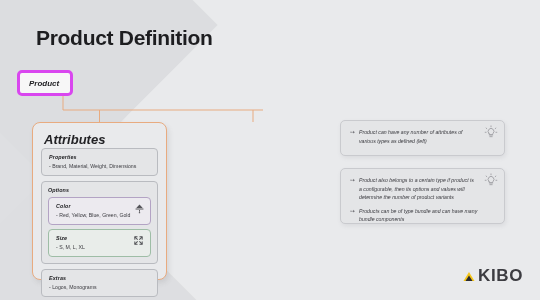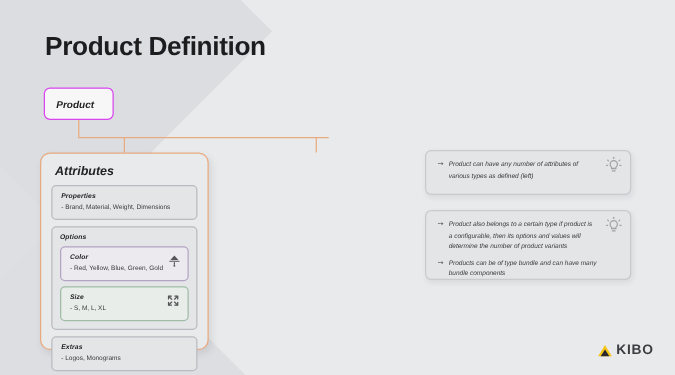--- a/index.html
+++ b/index.html
@@ -63,26 +63,26 @@
   .connector {
     position: absolute;
     left: 0; top: 0;
     width: 540px; height: 300px;
     pointer-events: none;
   }
 
   
   .node-product {
     position: absolute;
-    left: 35px;
+    left: 17px;
     top: 70px;
     width: 56px;
     height: 26px;
     background: #f7f7f7;
-    border: 1px solid #d946ef;
+    border: 3px solid #d946ef;
     border-radius: 5px;
     box-sizing: border-box;
     display: flex;
     align-items: center;
     padding-left: 9px;
   }
   .node-product .lbl {
     font-size: 8px;
     font-weight: bold;
     font-style: italic;
@@ -104,21 +104,21 @@
     width: 135px;
     height: 158px;
   }
   .group-type {
     left: 186px;
     top: 122px;
     width: 134px;
     height: 152px;
   }
   .group-title {
-    font-size: 10px;
+    font-size: 13px;
     font-weight: bold;
     font-style: italic;
     color: #232326;
     padding: 9px 0 0 11px;
   }
 
   
   .card {
     background: #e4e5e7;
     border: 1px solid #b9bbc0;
@@ -254,21 +254,21 @@
     bottom: 14px;
     display: flex;
     align-items: center;
   }
   .logo-mark {
     width: 12px;
     height: 11px;
     margin-right: 3px;
   }
   .logo-text {
-    font-size: 11px;
+    font-size: 17px;
     font-weight: bold;
     color: #3c3c41;
     letter-spacing: 0.6px;
   }
 </style>
 </head>
 <body>
 
 <div class="canvas">
   <div class="bg-band"></div>

